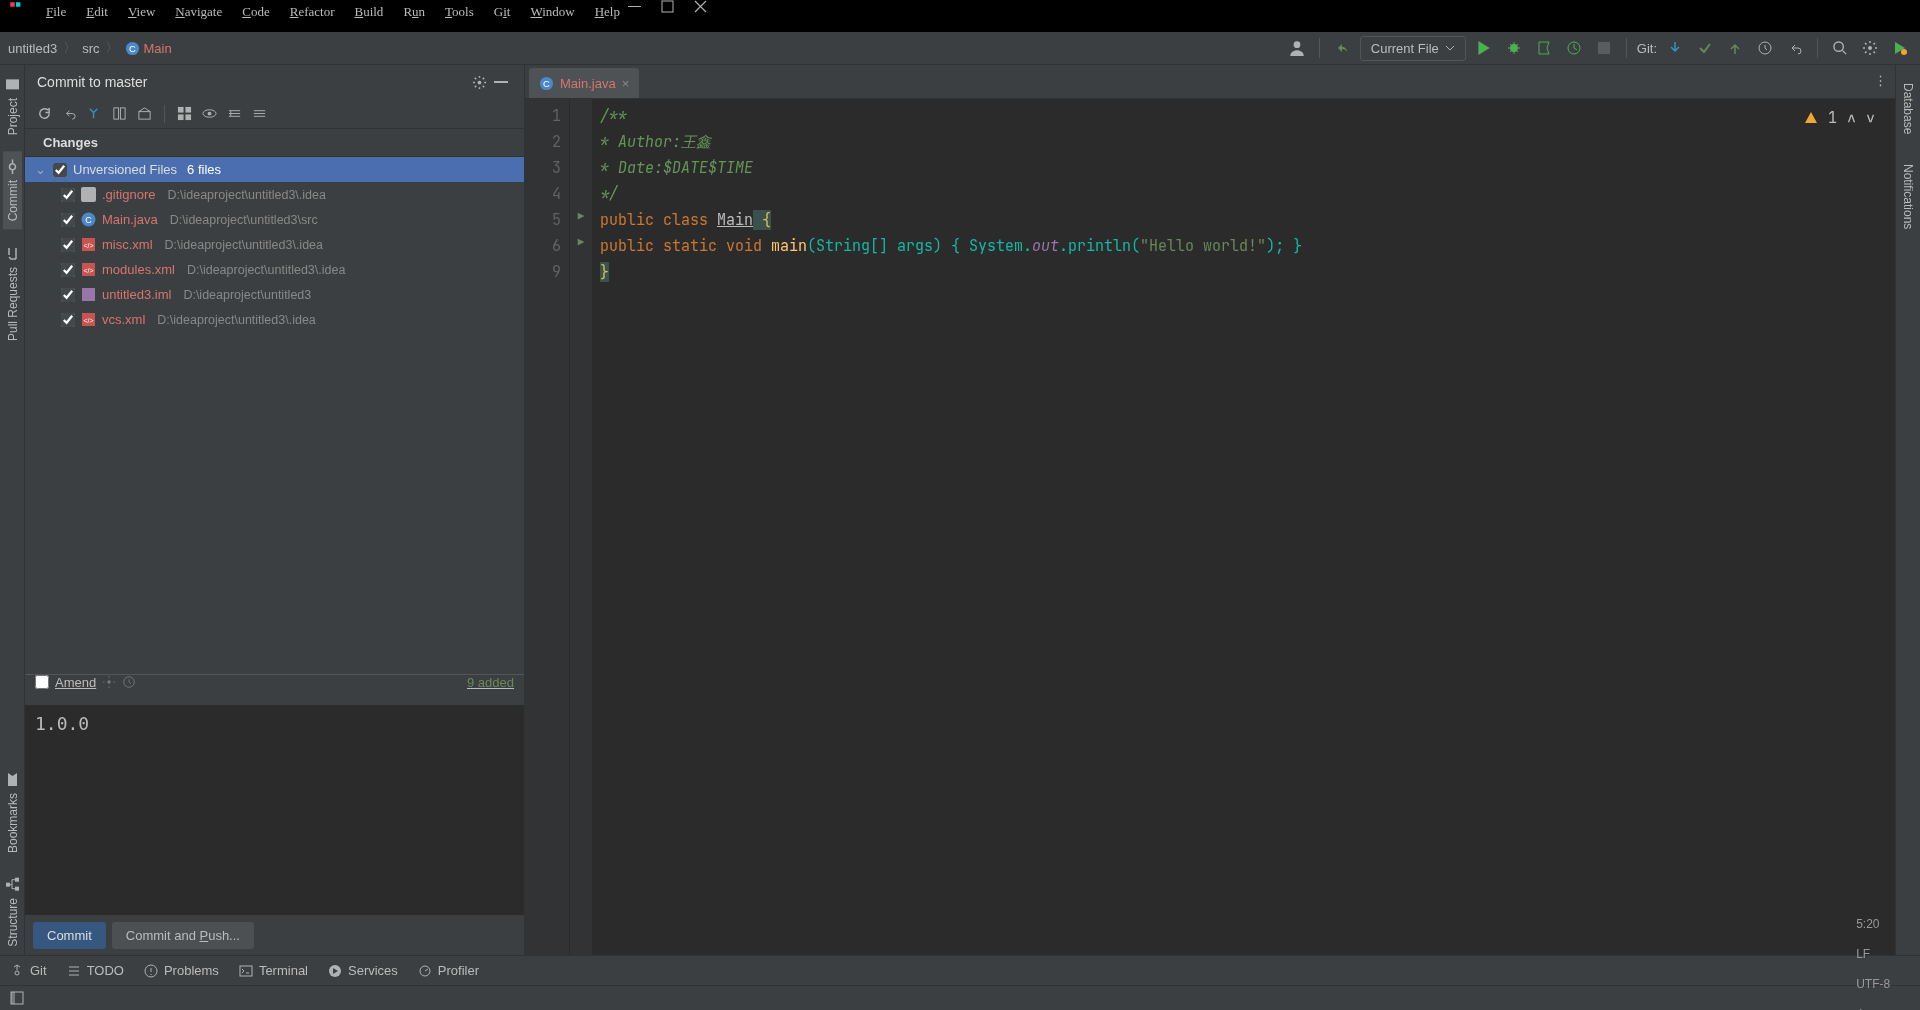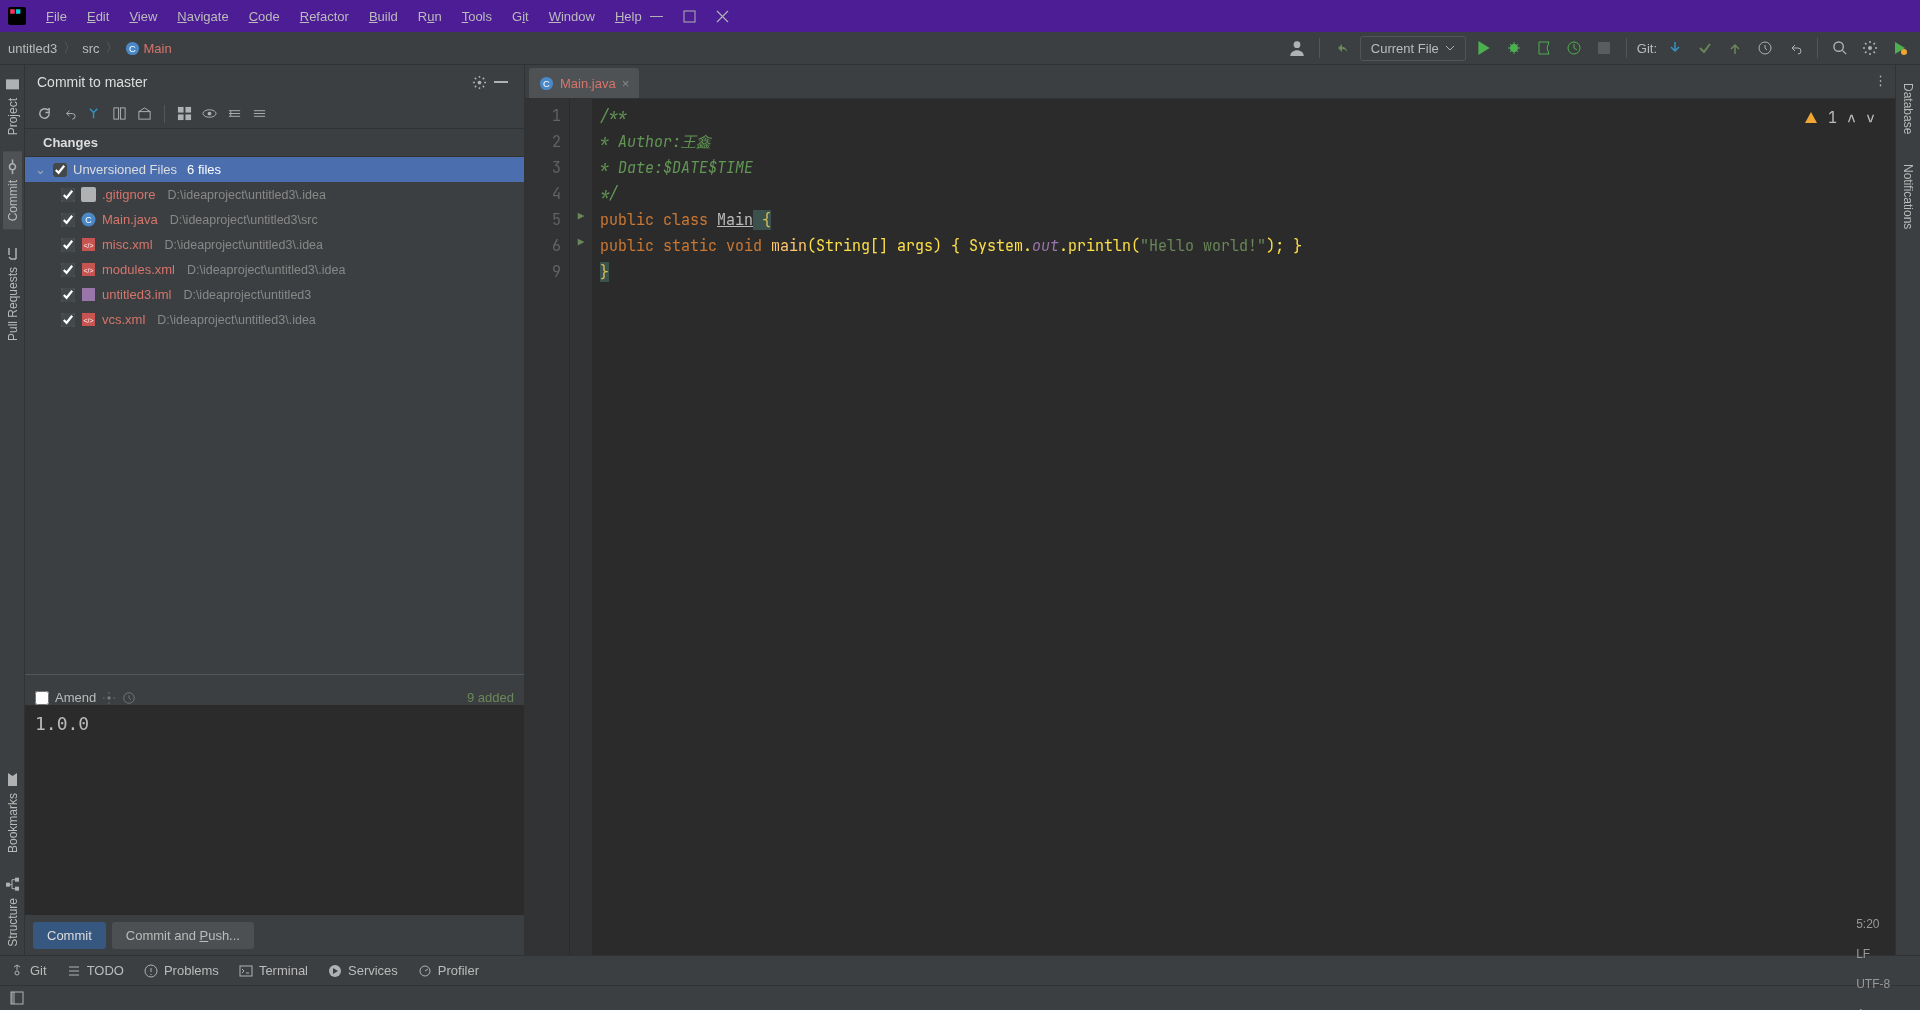--- a/index.html
+++ b/index.html
@@ -1,17 +1,17 @@
 <!DOCTYPE html>
 <html><head>
 <meta charset="utf-8">
 <style>
 * { margin:0; padding:0; box-sizing:border-box; }
 body { font-family:"Segoe UI",Arial,sans-serif; font-size:13px; background:#3c3f41; color:#bbbbbb; width:1920px; height:1010px; overflow:hidden; display:flex; flex-direction:column; }
-.titlebar { height:32px; background:#4c1d95; display:flex; align-items:center; padding:0 8px; }
+.titlebar { height:32px; background:#000000; display:flex; align-items:flex-start; padding:0 8px;font-family:Liberation Serif, serif; }
 .titlebar .app-icon { width:18px; height:18px; margin-right:12px; }
 .menubar { display:flex; gap:4px; }
 .menu-item { padding:4px 8px; cursor:pointer; color:#bbb; }
 .menu-item .ul { text-decoration:underline; }
 .win-title { flex:1; text-align:center; color:#8a8a8a; font-size:13px; }
 .win-controls { display:flex; gap:20px; padding-right:8px; }
 .win-controls svg { width:13px; height:13px; }
 .navbar { height:33px; background:#3c3f41; border-bottom:1px solid #323232; display:flex; align-items:center; padding:0 8px; }
 .breadcrumb { display:flex; align-items:center; gap:4px; font-size:13px; }
 .bc-item { color:#bbb; }
@@ -42,21 +42,21 @@
 .tree-row.indent { padding-left:36px; }
 .tree-row .arrow { width:12px; color:#aaa; }
 .tree-row .chk { width:14px; height:14px; }
 .tree-row .ficon { width:15px; height:15px; }
 .tree-row .fname { color:#d5756c; }
 .tree-row .fpath { color:#888; margin-left:6px; font-size:12.5px; }
 .tree-row.sel .fname, .tree-row.sel .fpath, .tree-row.sel .meta { color:#fff; }
 .tree-row .meta { color:#bbb; margin-left:4px; }
 .tree-row .label { color:#ddd; }
 .commit-msg { border-top:1px solid #555; }
-.amend-row { height:30px; display:flex; align-items:flex-end; padding:0 10px; gap:6px; }
+.amend-row { height:30px; display:flex; align-items:flex-start; padding:0 10px; gap:6px;text-decoration:underline; }
 .amend-row .spacer { flex:1; }
 .amend-row .added { color:#6a8759; }
 .msg-area { height:210px; padding:8px 10px; font-family:Consolas,monospace; font-size:18px; color:#bbb; background:#2b2b2b; }
 .commit-buttons { height:40px; display:flex; align-items:center; gap:6px; padding:0 8px; }
 .btn { padding:6px 14px; border-radius:3px; font-size:13px; cursor:pointer; }
 .btn.primary { background:#365880; color:#ddd; }
 .btn.secondary { background:#4c5052; color:#bbb; }
 .editor-area { flex:1; display:flex; flex-direction:column; background:#2b2b2b; }
 .editor-tabs { height:34px; background:#3c3f41; display:flex; align-items:flex-end; border-bottom:1px solid #323232; position:relative; }
 .etab { height:30px; background:#4e5254; display:flex; align-items:center; padding:0 10px; gap:6px; font-size:13px; border-top-left-radius:3px; border-top-right-radius:3px; margin-left:4px; }
@@ -65,21 +65,21 @@
 .gutter { width:45px; text-align:right; padding:4px 8px 4px 4px; color:#606366; line-height:26px; background:#313335; border-right:1px solid #2b2b2b; }
 .gutter2 { width:22px; background:#313335; line-height:26px; }
 .gutter2 .runmark { color:#6a8759; font-size:11px; text-align:center; }
 .code { flex:1; padding:4px 8px; line-height:26px; position:relative; }
 .code .cmt { color:#629755; font-style:italic; }
 .code .kw { color:#cc7832; }
 .code .cls { color:#bbb; text-decoration:underline; }
 .code .fn { color:#ffc66d; }
 .code .str { color:#6a8759; }
 .code .fld { color:#9876aa; font-style:italic; }
-.code .plain { color:#fde047; }
+.code .plain { color:#14b8a6; }
 .code .brace { color:#d6bf55; }
 .code .brace-hl { background:#3b514d; }
 .editor-info { position:absolute; top:6px; right:20px; display:flex; align-items:center; gap:10px; color:#bbb; }
 .bottom-toolbar { height:30px; background:#3c3f41; border-top:1px solid #323232; display:flex; align-items:center; padding:0 10px; gap:20px; }
 .bt-item { display:flex; align-items:center; gap:6px; color:#bbb; font-size:13px; cursor:pointer; }
 .statusbar { height:25px; background:#3c3f41; border-top:1px solid #323232; display:flex; align-items:center; padding:0 10px; font-size:12px; color:#999; }
 .statusbar .right { margin-left:auto; display:flex; gap:16px;flex-direction:column; }
 svg { fill:#afb1b3; }
 .java-icon { width:15px; height:15px; }
 input[type=checkbox] { accent-color:#43494a; width:14px; height:14px; }

